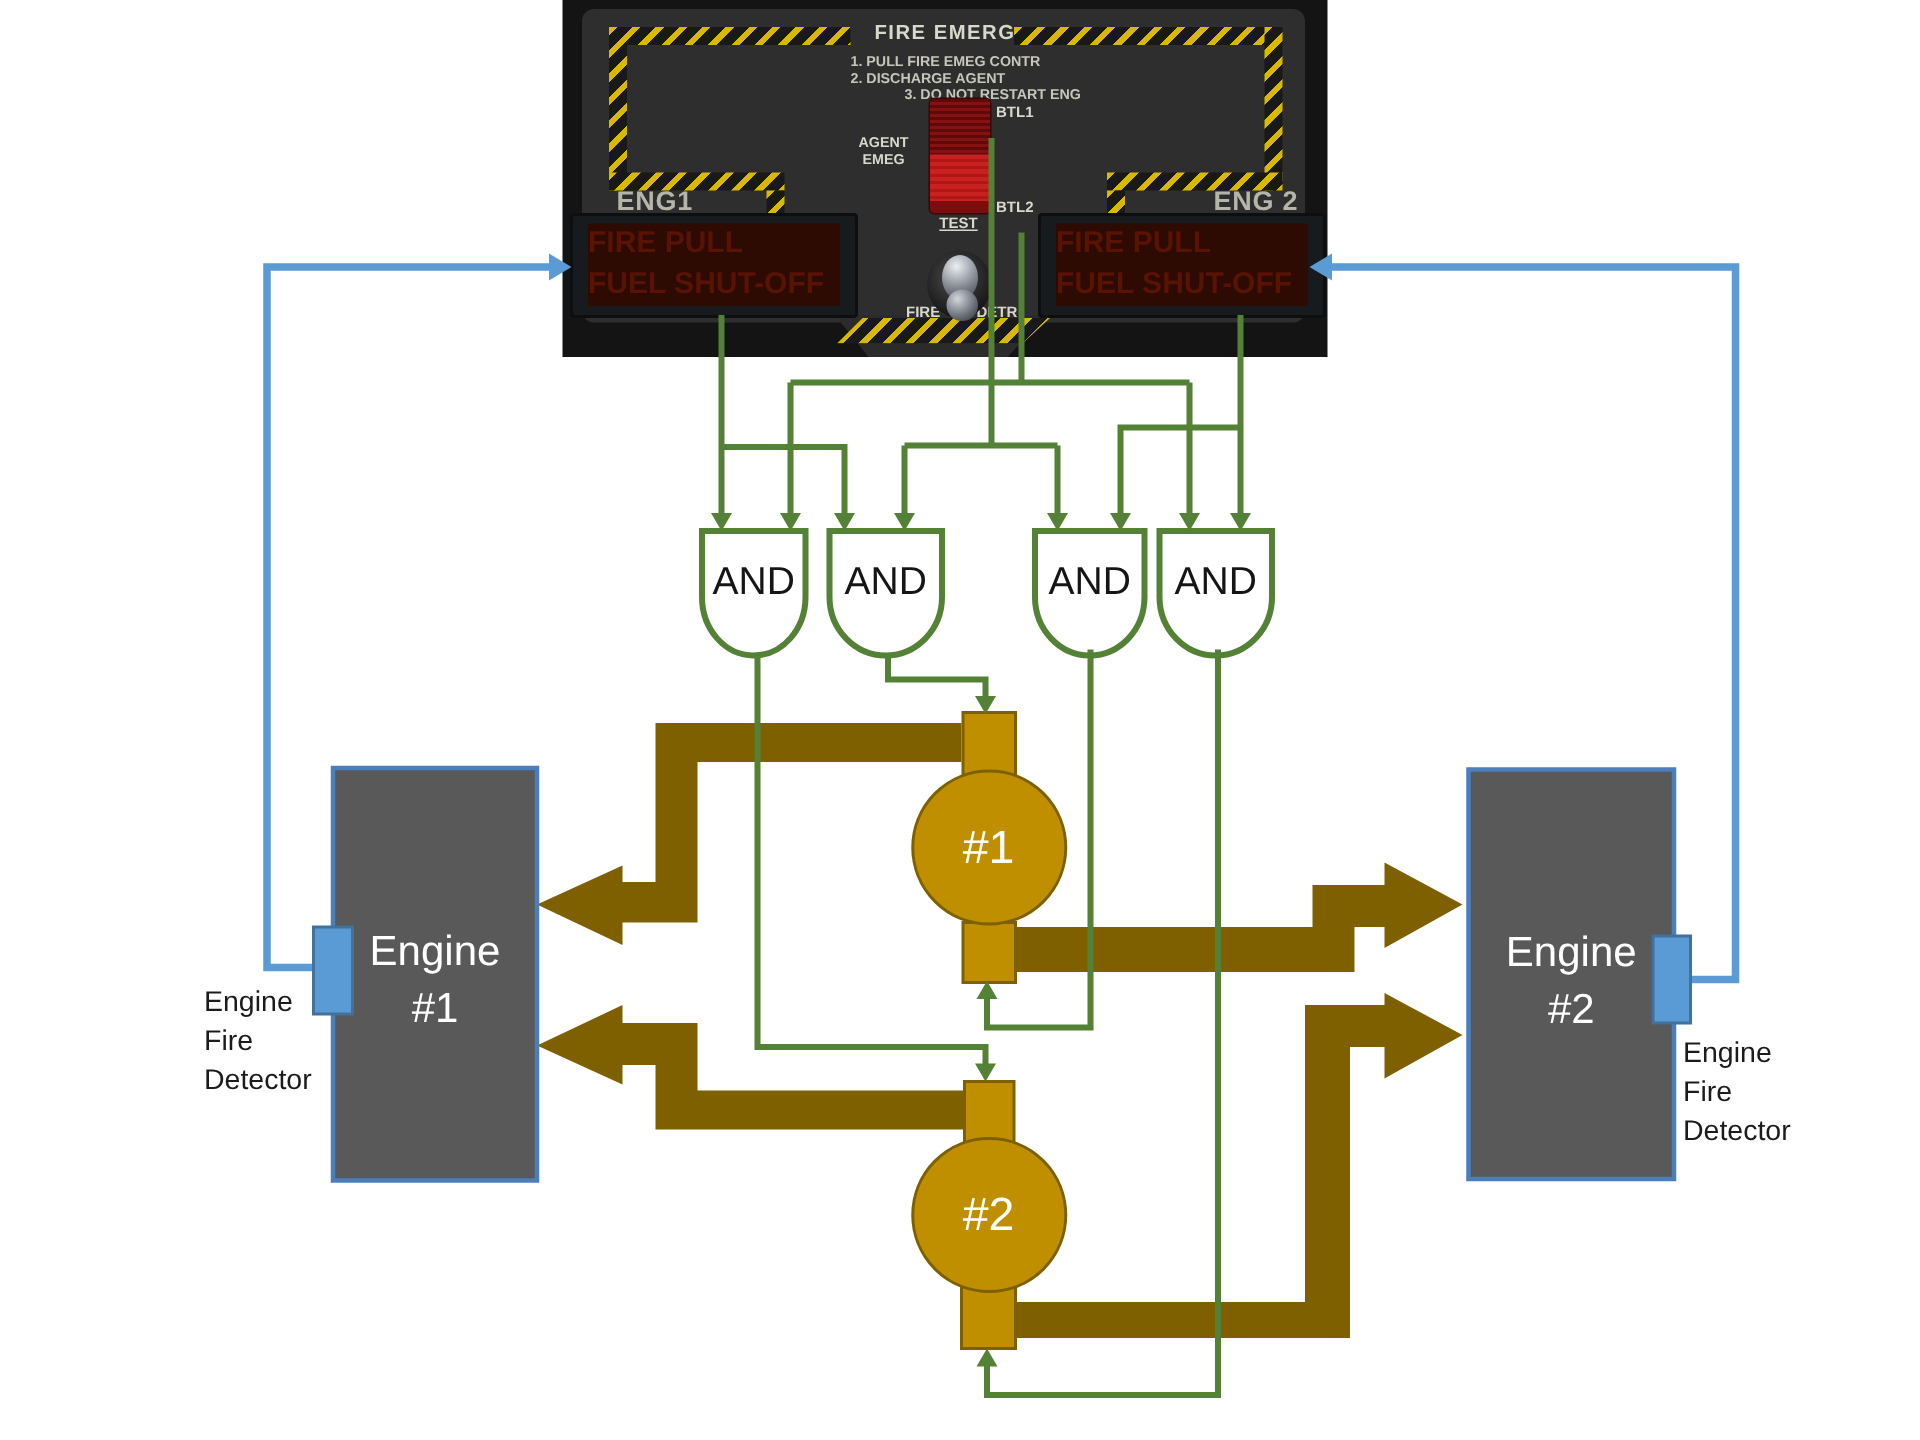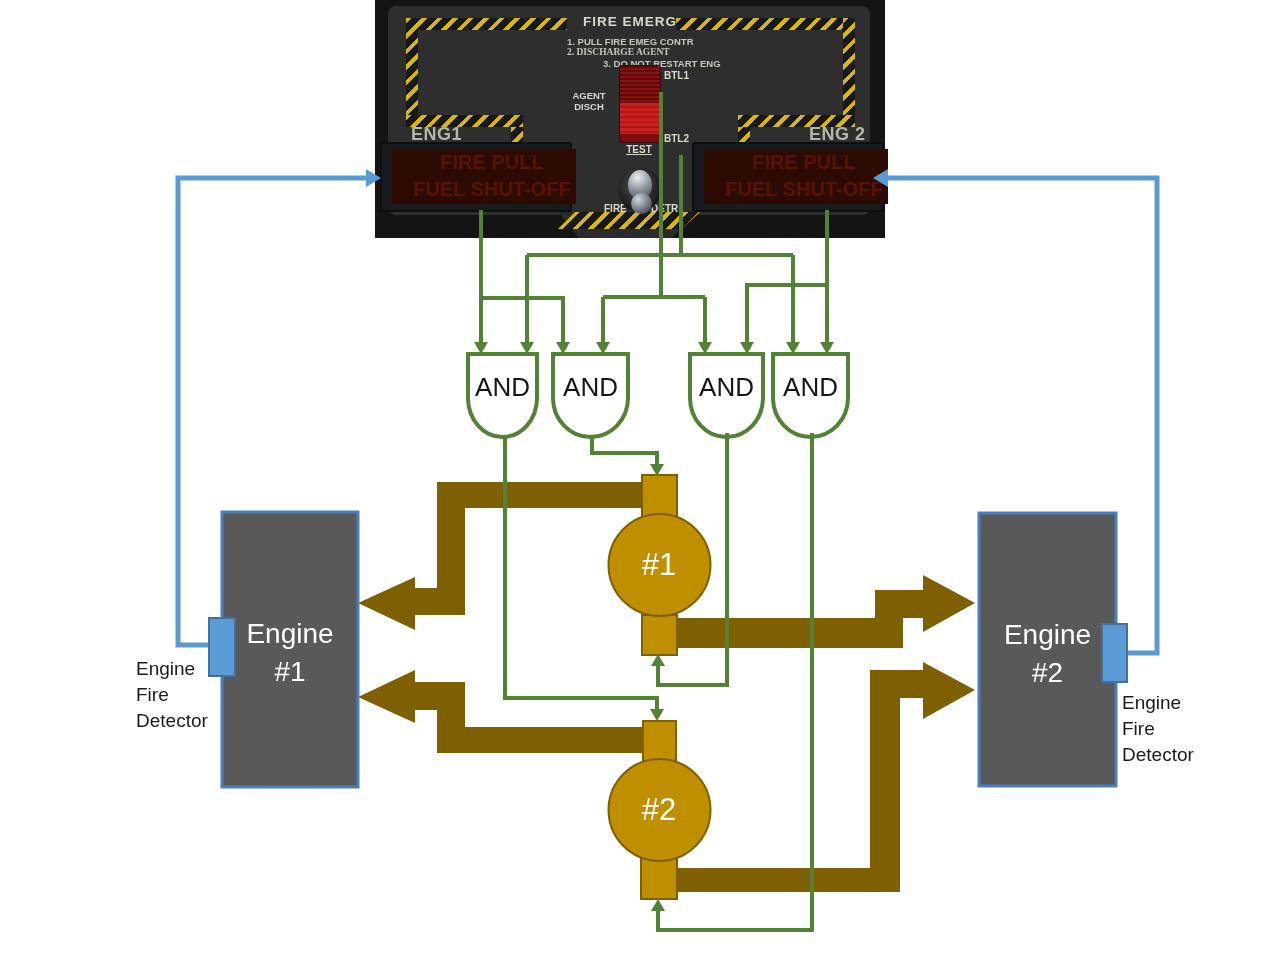--- a/index.html
+++ b/index.html
@@ -13,21 +13,21 @@
   .hz{position:absolute;background:repeating-linear-gradient(135deg,#d8b800 0 4px,#191919 4px 11px);}
   .hz-center{clip-path:polygon(12% 0,100% 0,87% 100%,0 100%);}
   .ptxt{position:absolute;color:#d8d8cc;font-weight:bold;font-size:10px;white-space:pre;}
   .panel-title{font-size:13.5px;letter-spacing:1px;text-align:center;}
   .instr{font-size:9.5px;line-height:11.5px;color:#c6c6ba;}
   .engl{font-size:18px;color:#b5b5a9;letter-spacing:.5px;}
   .agent{font-size:9.5px;line-height:11px;text-align:center;}
   .disp{position:absolute;top:142px;width:192px;height:70px;background:#181b1d;border-radius:3px;
         box-shadow:inset 0 0 0 2px #0c0e10;}
   .disp .screen{position:absolute;left:12px;top:7px;width:168px;height:55px;background:#2d0a02;
-        color:#591303;font-weight:bold;font-size:20px;line-height:27px;text-align:center;overflow:hidden;padding-left:16px;}
+        color:#591303;font-weight:bold;font-size:20px;line-height:27px;overflow:hidden;}
   .sw{position:absolute;left:245px;top:66px;width:40px;height:76px;border-radius:3px;overflow:hidden;
       box-shadow:0 0 0 1px #3a0505;}
   .sw .a{height:37px;background:repeating-linear-gradient(180deg,#5f0a0a 0 2px,#871111 2px 4px);}
   .sw .b{height:31px;background:repeating-linear-gradient(180deg,#c92020 0 3px,#b01616 3px 5px);}
   .sw .c{height:8px;background:#7d0d0d;}
   .tg-base{position:absolute;left:243px;top:167px;width:43px;height:45px;border-radius:50%;
            background:radial-gradient(circle at 45% 40%,#4e4e4e,#151515 75%);}
   .tg-lever{position:absolute;left:253px;top:170px;width:24px;height:30px;border-radius:50%;
             background:radial-gradient(circle at 40% 25%,#eceff2,#8a8f99 50%,#383b42);}
   .tg-ball{position:absolute;left:256px;top:193px;width:21px;height:21px;border-radius:50%;
@@ -54,26 +54,26 @@
     <div class="hz" style="left:31px;top:18px;width:12px;height:109px;"></div>
     <div class="hz" style="left:468px;top:18px;width:12px;height:109px;"></div>
     <div class="hz" style="left:31px;top:115px;width:117px;height:12px;"></div>
     <div class="hz" style="left:136px;top:127px;width:12px;height:17px;"></div>
     <div class="hz" style="left:363px;top:115px;width:117px;height:12px;"></div>
     <div class="hz" style="left:363px;top:127px;width:12px;height:17px;"></div>
     <div class="hz hz-center" style="left:183px;top:212px;width:142px;height:17px;"></div>
 
     <div class="ptxt panel-title" style="left:155px;top:14px;width:200px;">FIRE EMERG</div>
     <div class="ptxt instr" style="left:192px;top:36px;">1. PULL FIRE EMEG CONTR</div>
-    <div class="ptxt instr" style="left:192px;top:47px;font-family:Liberation Serif, serif;">2. DISCHARGE AGENT</div>
+    <div class="ptxt instr" style="left:192px;top:47px;">2. DISCHARGE AGENT</div>
     <div class="ptxt instr" style="left:192px;top:58px;margin-left:36px;">3. DO NOT RESTART ENG</div>
     <div class="ptxt" style="left:289px;top:70px;">BTL1</div>
     <div class="ptxt" style="left:289px;top:133px;">BTL2</div>
     <div class="ptxt agent" style="left:193px;top:90px;width:42px;">AGENT</div>
-    <div class="ptxt agent" style="left:193px;top:101px;width:42px;">DISCH</div>
+    <div class="ptxt agent" style="left:193px;top:101px;width:42px;">EMEG</div>
     <div class="ptxt engl" style="left:36px;top:124px;">ENG1</div>
     <div class="ptxt engl" style="left:434px;top:124px;">ENG 2</div>
     <div class="ptxt" style="left:244px;top:144px;width:40px;text-align:center;text-decoration:underline;">TEST</div>
     <div class="ptxt" style="left:229px;top:203px;">FIRE</div>
     <div class="ptxt" style="left:276px;top:203px;">DETR</div>
 
     <div class="sw">
       <div class="a"></div>
       <div class="b"></div>
       <div class="c"></div>

